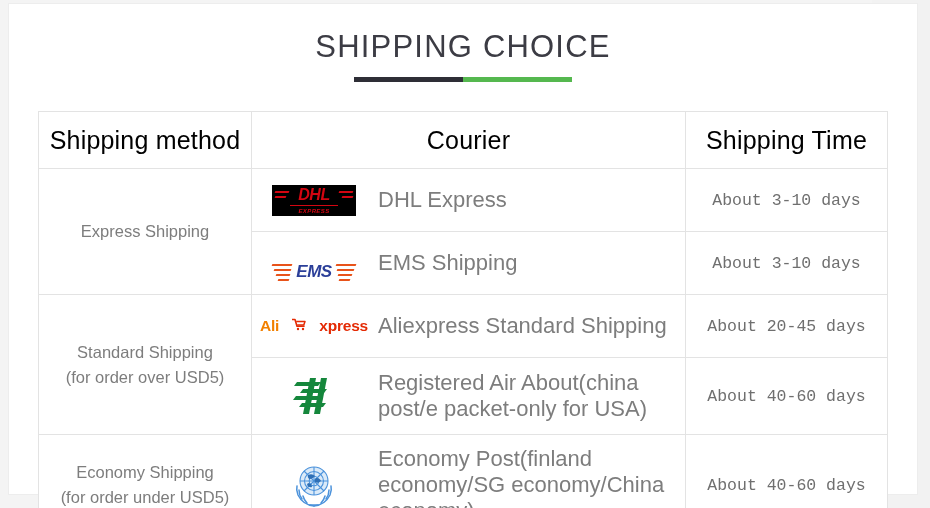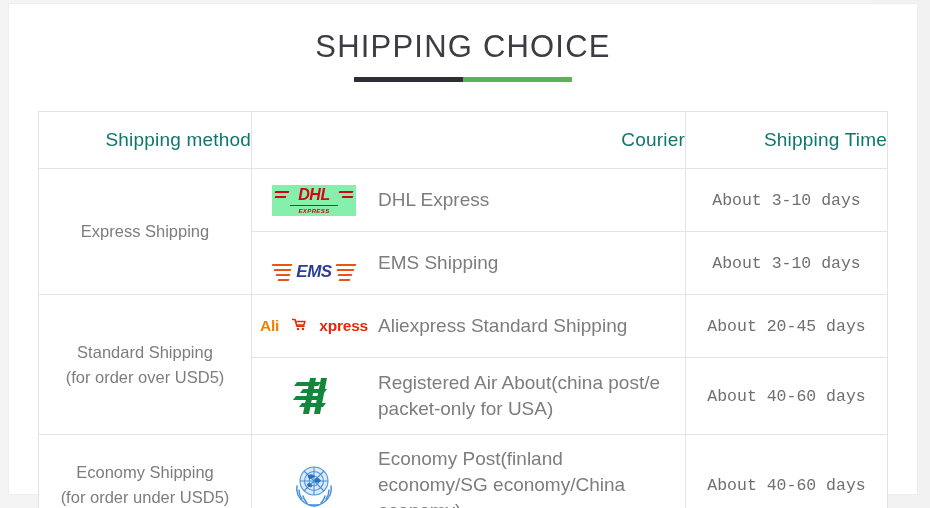--- a/index.html
+++ b/index.html
@@ -71,24 +71,24 @@
     padding: 0;
     vertical-align: middle;
     background: #fff;
   }
   .col-method { width: 213px; }
   .col-courier { width: 434px; }
   .col-time   { width: 202px; }
 
   th.hdr {
     height: 56px;
-    color: #0f766e;
-    font-size: 19px;
+    color: #000000;
+    font-size: 25px;
     font-weight: 400;
-    text-align: right;
+    text-align: center;
     letter-spacing: 0.2px;
   }
 
   td.method {
     text-align: center;
     color: #7d7d7d;
     font-size: 16.5px;
     line-height: 25px;
     padding: 22px 8px;
   }
@@ -109,30 +109,30 @@
   .logo-box {
     width: 96px;
     min-width: 96px;
     height: 48px;
     display: flex;
     align-items: center;
     justify-content: center;
   }
   .courier-label {
     color: #7d7d7d;
-    font-size: 19px;
+    font-size: 22px;
     line-height: 26px;
     padding-left: 16px;
   }
 
   
   .dhl {
     width: 84px;
     height: 31px;
-    background: #86efac;
+    background: #000000;
     position: relative;
     overflow: hidden;
   }
   .dhl .dhl-text {
     position: absolute;
     left: 0; right: 0;
     top: 1px;
     text-align: center;
     color: #d40511;
     font-size: 16px;

